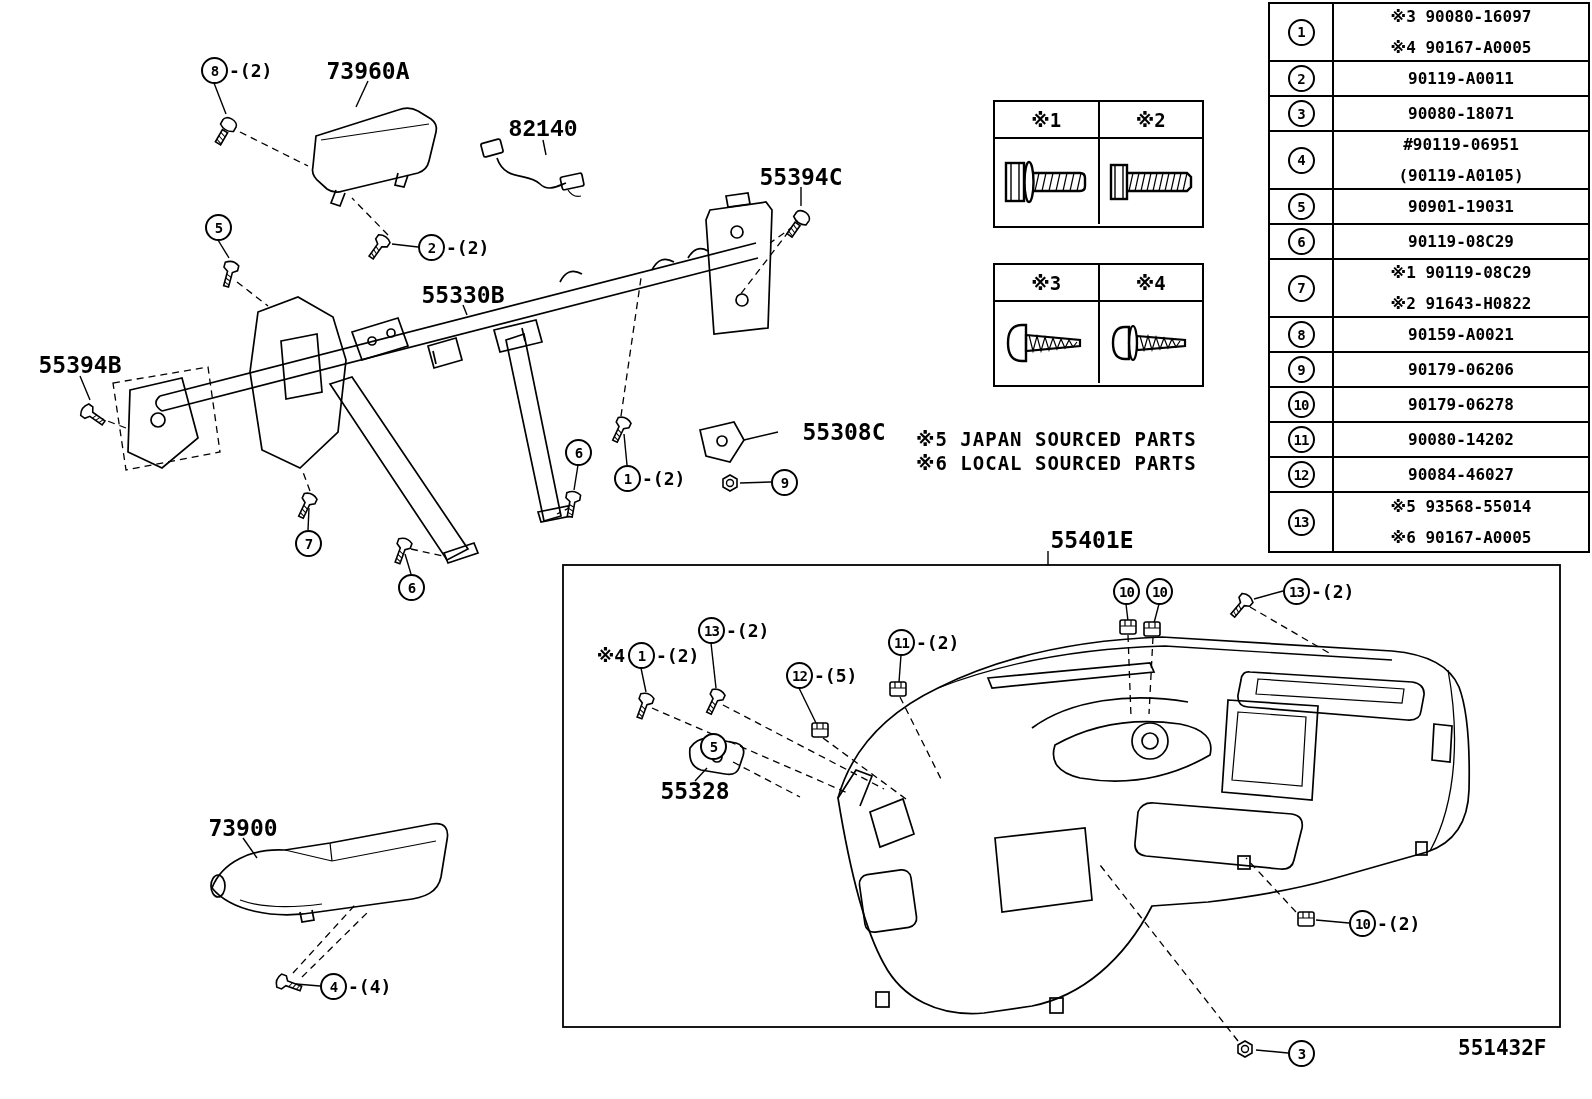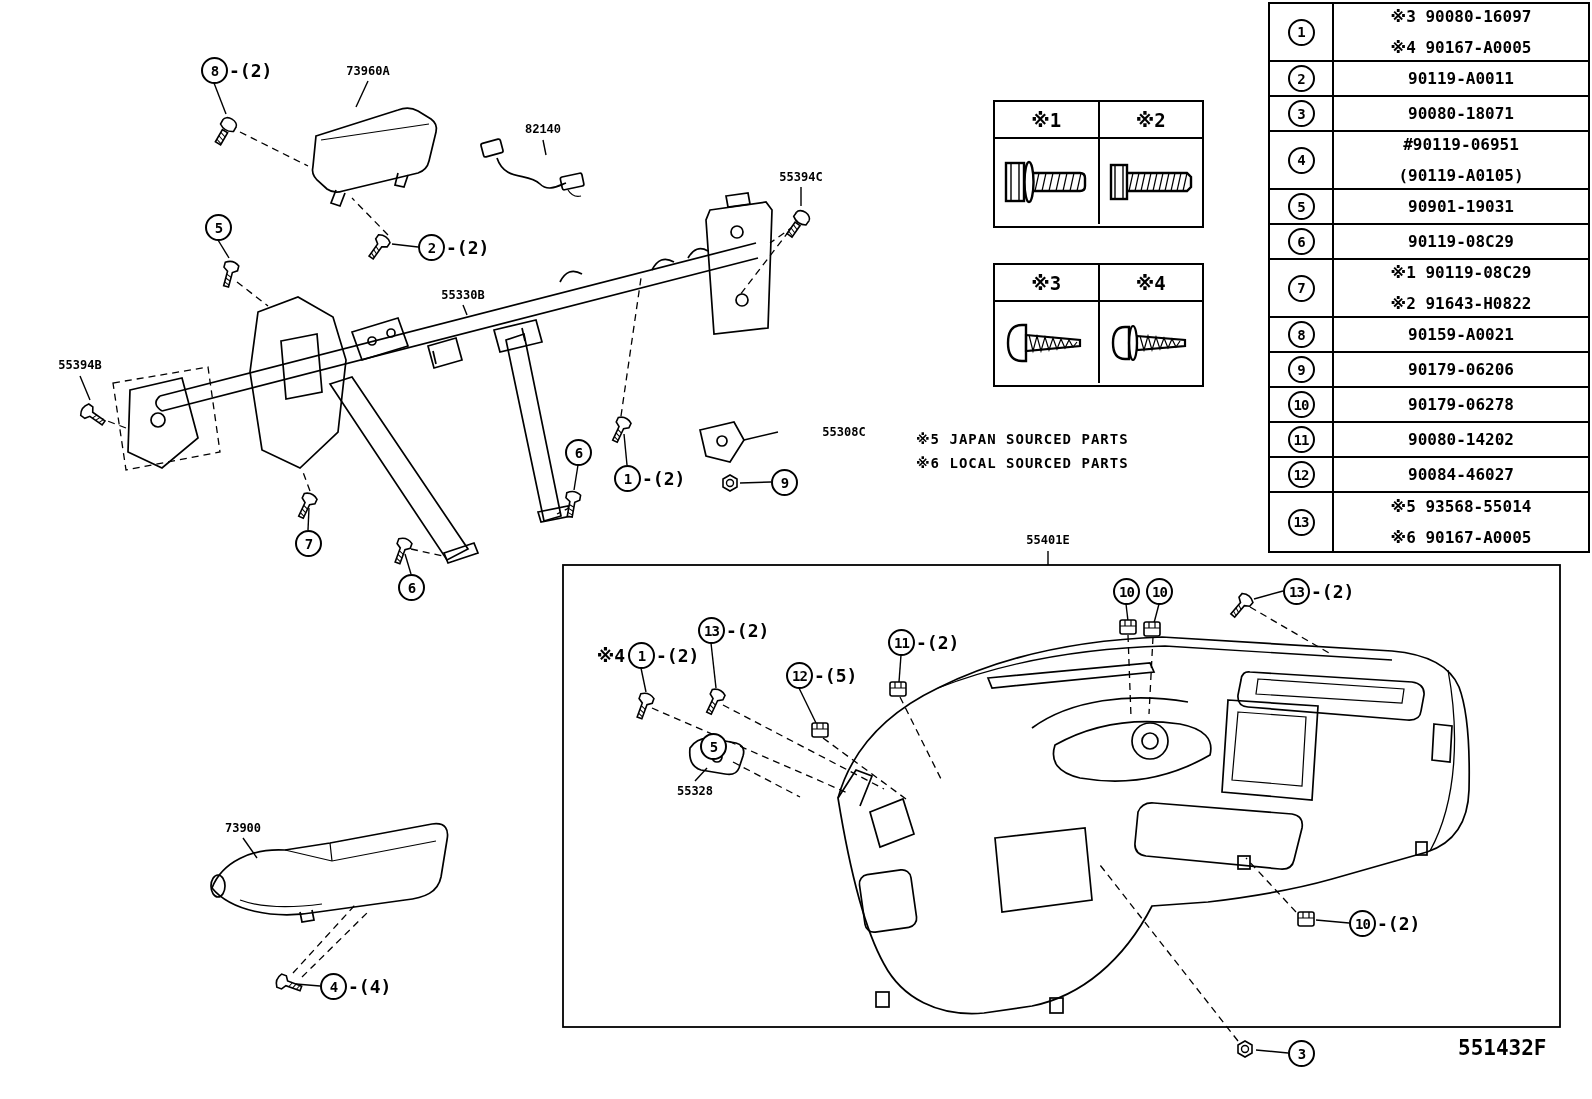--- a/index.html
+++ b/index.html
@@ -1,21 +1,21 @@
 <!DOCTYPE html>
 <html><head>
 <meta charset="utf-8">
 <style>
   *{margin:0;padding:0;box-sizing:border-box}
   html,body{background:#fff}
   #stage{position:relative;width:1592px;height:1099px;background:#fff;overflow:hidden;
          font-family:"DejaVu Sans Mono","DejaVu Sans",monospace;color:#000}
 
   
-  .plabel{position:absolute;transform:translate(-50%,-50%);font-size:12px;font-weight:bold;
+  .plabel{position:absolute;transform:translate(-50%,-50%);font-size:23px;font-weight:bold;
           white-space:nowrap;line-height:1}
   .callout{position:absolute;width:0;height:0}
   .ccirc{position:absolute;left:-13px;top:-13px;width:27px;height:27px;border:2px solid #000;
          border-radius:50%;background:#fff;display:flex;align-items:center;justify-content:center;
          font-size:14px;font-weight:bold;letter-spacing:-1px}
   .cpfx{position:absolute;right:16px;top:0;transform:translateY(-50%);font-size:18px;font-weight:bold;white-space:nowrap}
   .csfx{position:absolute;left:15px;top:0;transform:translateY(-50%);font-size:18px;font-weight:bold;white-space:nowrap}
 
   
   #parts-table{position:absolute;left:1268px;top:2px;width:322px;border:2px solid #000;background:#fff}
@@ -31,21 +31,21 @@
   
   .lbox{position:absolute;border:2px solid #000;background:#fff}
   .lhead{display:flex;height:37px;border-bottom:2px solid #000}
   .lcell{flex:1;display:flex;align-items:center;justify-content:center;font-size:19px;font-weight:bold}
   .lcell + .lcell{border-left:2px solid #000}
   .lbody{display:flex;height:calc(100% - 39px)}
   .licon{flex:1;display:flex;align-items:center;justify-content:center}
   .licon + .licon{border-left:2px solid #000}
 
   
-  #notes{position:absolute;left:916px;top:427px;font-size:14px;font-weight:bold;
+  #notes{position:absolute;left:916px;top:427px;font-size:19px;font-weight:bold;
          letter-spacing:1px;line-height:24px;white-space:nowrap}
   #diagram-code{position:absolute;left:1458px;top:1036px;font-size:21px;font-weight:bold;white-space:nowrap}
 
   .lead{stroke:#000;stroke-width:1.4;fill:none}
   .dash{stroke:#000;stroke-width:1.3;fill:none;stroke-dasharray:7 5}
 </style>
 </head>
 <body>
 
 <div id="stage">
@@ -311,21 +311,21 @@
       </div>
       <div class="callout" style="left: 1301px; top: 1053px;">
         <span class="ccirc">3</span>
       </div>
       <div class="plabel" style="left: 368px; top: 71px;">73960A</div>
       <div class="plabel" style="left: 543px; top: 130px; font-family: Liberation Mono, monospace;">82140</div>
       <div class="plabel" style="left: 801px; top: 177px;">55394C</div>
       <div class="plabel" style="left: 463px; top: 295px;">55330B</div>
       <div class="plabel" style="left: 80px; top: 365px;">55394B</div>
       <div class="plabel" style="left: 803px; top: 432px; margin-left: 41px;">55308C</div>
-      <div class="plabel" style="left: 1048px; top: 540px;">55401E</div>
+      <div class="plabel" style="left: 1092px; top: 540px;">55401E</div>
       <div class="plabel" style="left: 695px; top: 791px;">55328</div>
       <div class="plabel" style="left: 243px; top: 828px;">73900</div>
     </div>
 
   <div id="parts-table">
       <div class="prow tall">
         <div class="pc-callout">
           <span class="cnum">1</span>
         </div>
         <div class="pc-part">

